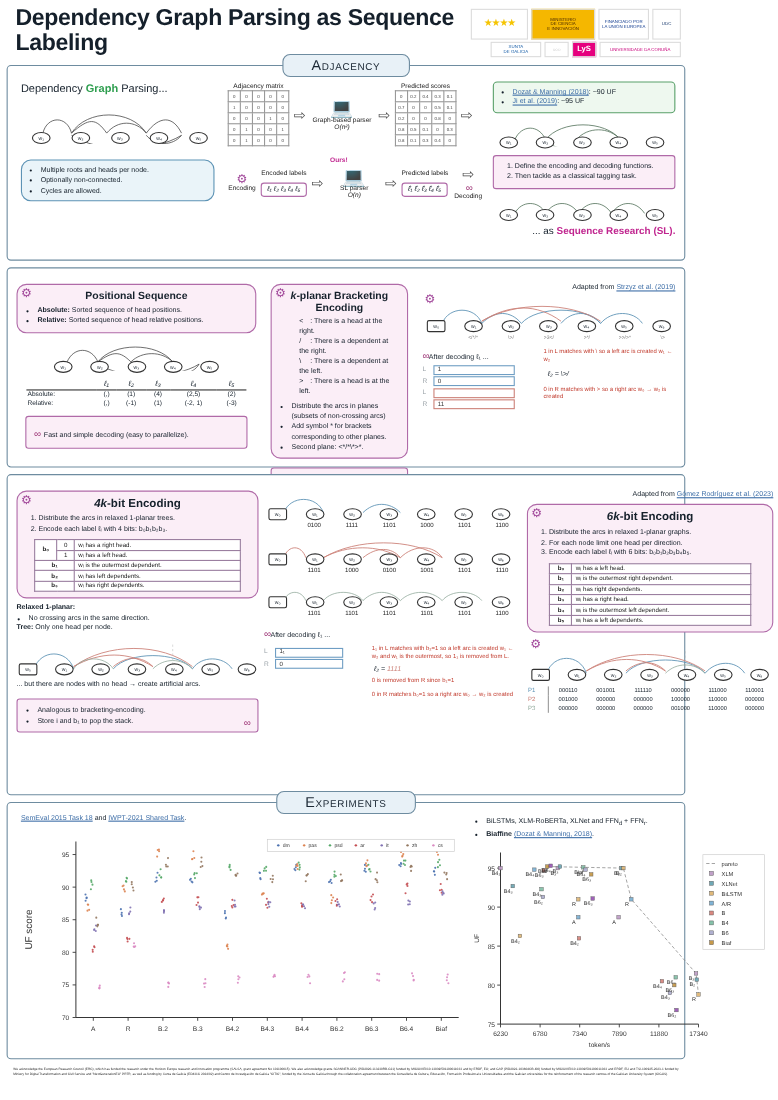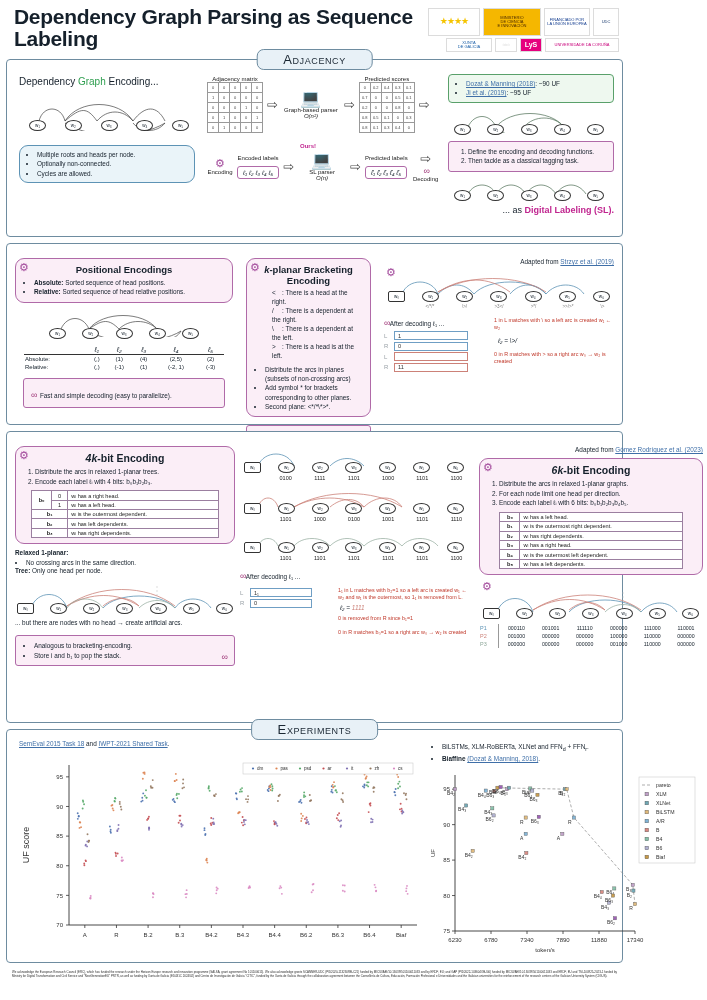--- a/index.html
+++ b/index.html
@@ -45,21 +45,21 @@
   .bluebox{border:1px solid #5d93b5;border-radius:9px;background:#eaf4f9;padding:4px 6px;box-sizing:border-box;}
   .greenbox{border:1px solid #59a06a;border-radius:4px;background:#eef8ef;padding:4px 6px;box-sizing:border-box;}
   .boxtitle{font-weight:bold;text-align:center;font-size:9.5px;margin-bottom:3px;}
   ul.tight{margin:0;padding-left:11px;}
   ul.tight li{font-size:6.4px;line-height:1.45;}
   ol.tight{margin:0;padding-left:12px;}
   ol.tight li{font-size:6.4px;line-height:1.5;}
   .small{font-size:6.4px;line-height:1.4;}
   .tiny{font-size:5.4px;line-height:1.35;}
   .cite{color:#3f6fa8;text-decoration:underline;}
-  .green{color:#2e9e4f;font-weight:normal;text-align:center;}
+  .green{color:#2e9e4f;font-weight:bold;text-align:center;}
   .pink{color:#c0258f;font-weight:bold;}
   .infty{color:#a03a7a;font-size:9px;letter-spacing:-2px;}
   .gearic{color:#a34b9c;font-size:11px;line-height:1;}
 
   
   .graph{position:relative;}
   .nodes{display:flex;align-items:center;justify-content:space-between;}
   .node{width:15px;height:9px;border:0.8px solid #333;border-radius:50%;background:#fff;
         font-size:4.6px;display:flex;align-items:center;justify-content:center;}
   .node.root{border-radius:2px;}
@@ -123,21 +123,21 @@
       </div>
     </div>
   </div>
 
   <div class="section" style="height:178px;">
     <div class="sec-title">Adjacency</div>
     <div class="sec-body" style="display:flex;gap:4px;height:100%;box-sizing:border-box;">
 
       <div style="width:190px;">
         <div style="font-size:10px;margin:2px 0 10px 4px;">
-          <span>Dependency </span><span class="green">Graph</span><span> Encoding...</span>
+          <span>Dependency </span><span class="green">Graph</span><span> Parsing...</span>
         </div>
         <div class="graph" style="margin:0 14px 6px 14px;">
           <svg width="160" height="34">
             <g fill="none" stroke="#444" stroke-width="0.7">
               <path d="M10 24 C14 8, 32 8, 36 24"></path>
               <path d="M36 24 C50 2, 90 2, 104 24"></path>
               <path d="M36 24 C52 10, 58 10, 68 24"></path>
               <path d="M68 24 C78 12, 94 12, 104 24"></path>
               <path d="M36 26 C60 42, 110 42, 136 26"></path>
               <path d="M104 26 C112 36, 128 36, 136 26"></path>
@@ -336,33 +336,33 @@
           </svg>
           <div class="nodes" style="margin-top:-8px;">
             <div class="node">w₁</div>
             <div class="node">w₂</div>
             <div class="node">w₃</div>
             <div class="node">w₄</div>
             <div class="node">w₅</div>
           </div>
         </div>
         <div style="text-align:right;font-size:9px;margin-top:4px;">
-          <span>... as </span><span class="pink">Digital Labeling (SL).</span>
+          <span>... as </span><span class="pink">Sequence Research (SL).</span>
         </div>
       </div>
     </div>
   </div>
 
   <div class="section" style="height:182px;">
     <div class="sec-body" style="display:flex;gap:6px;">
 
       <div style="width:218px;">
         <div class="pinkbox" style="position:relative;">
           <div style="position:absolute;left:3px;top:3px;" class="gearic">⚙</div>
-          <div class="boxtitle">Positional Encodings</div>
+          <div class="boxtitle">Positional Sequence</div>
           <ul class="tight">
             <li><b>Absolute:</b><span> Sorted sequence of head positions.</span></li>
             <li><b>Relative:</b><span> Sorted sequence of head relative positions.</span></li>
           </ul>
         </div>
         <div class="graph" style="margin:6px 34px 0 34px;">
           <svg width="150" height="28">
             <g fill="none" stroke="#444" stroke-width="0.7">
               <path d="M12 20 C18 6, 34 6, 40 20"></path>
               <path d="M40 20 C54 2, 94 2, 108 20"></path>

